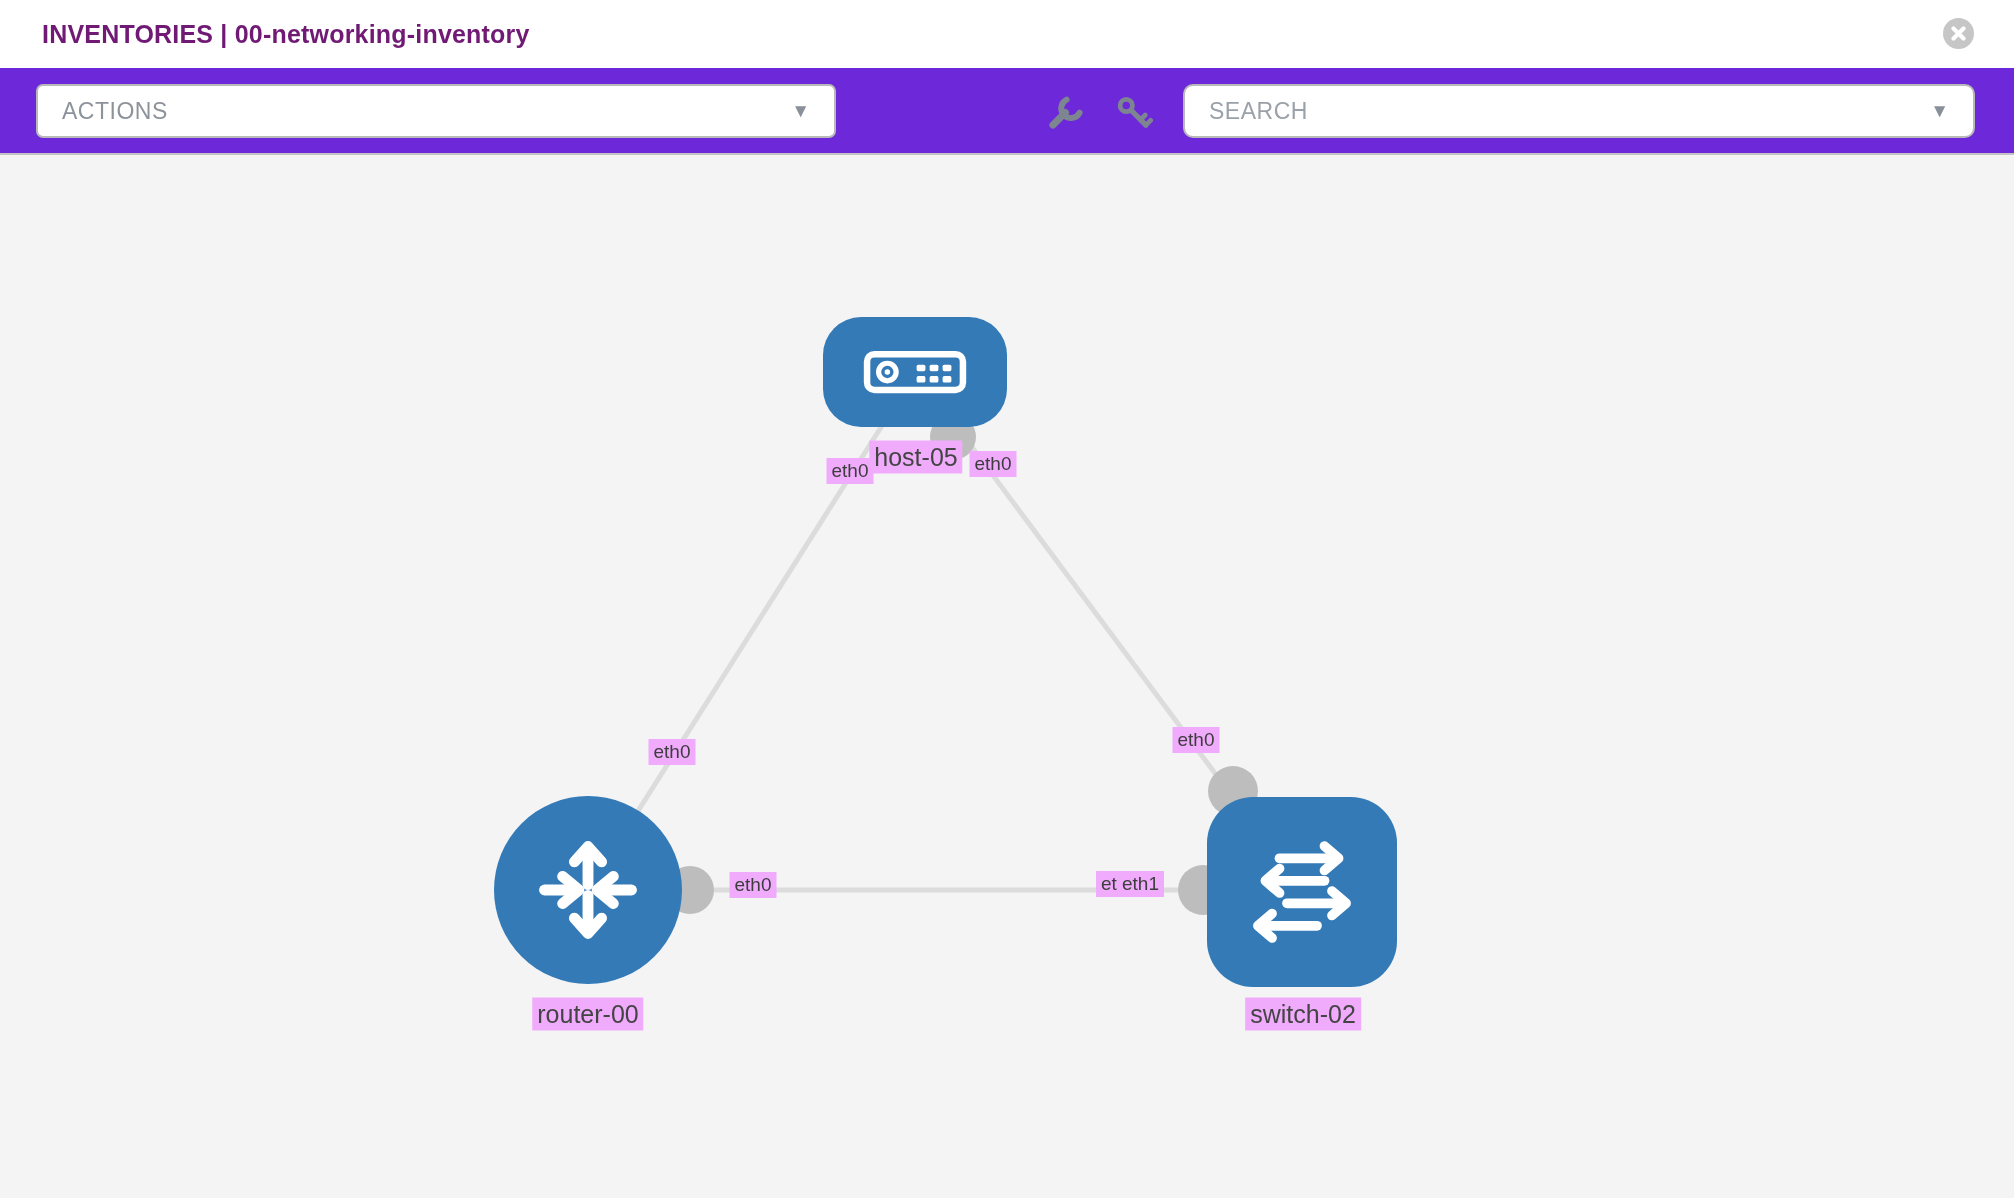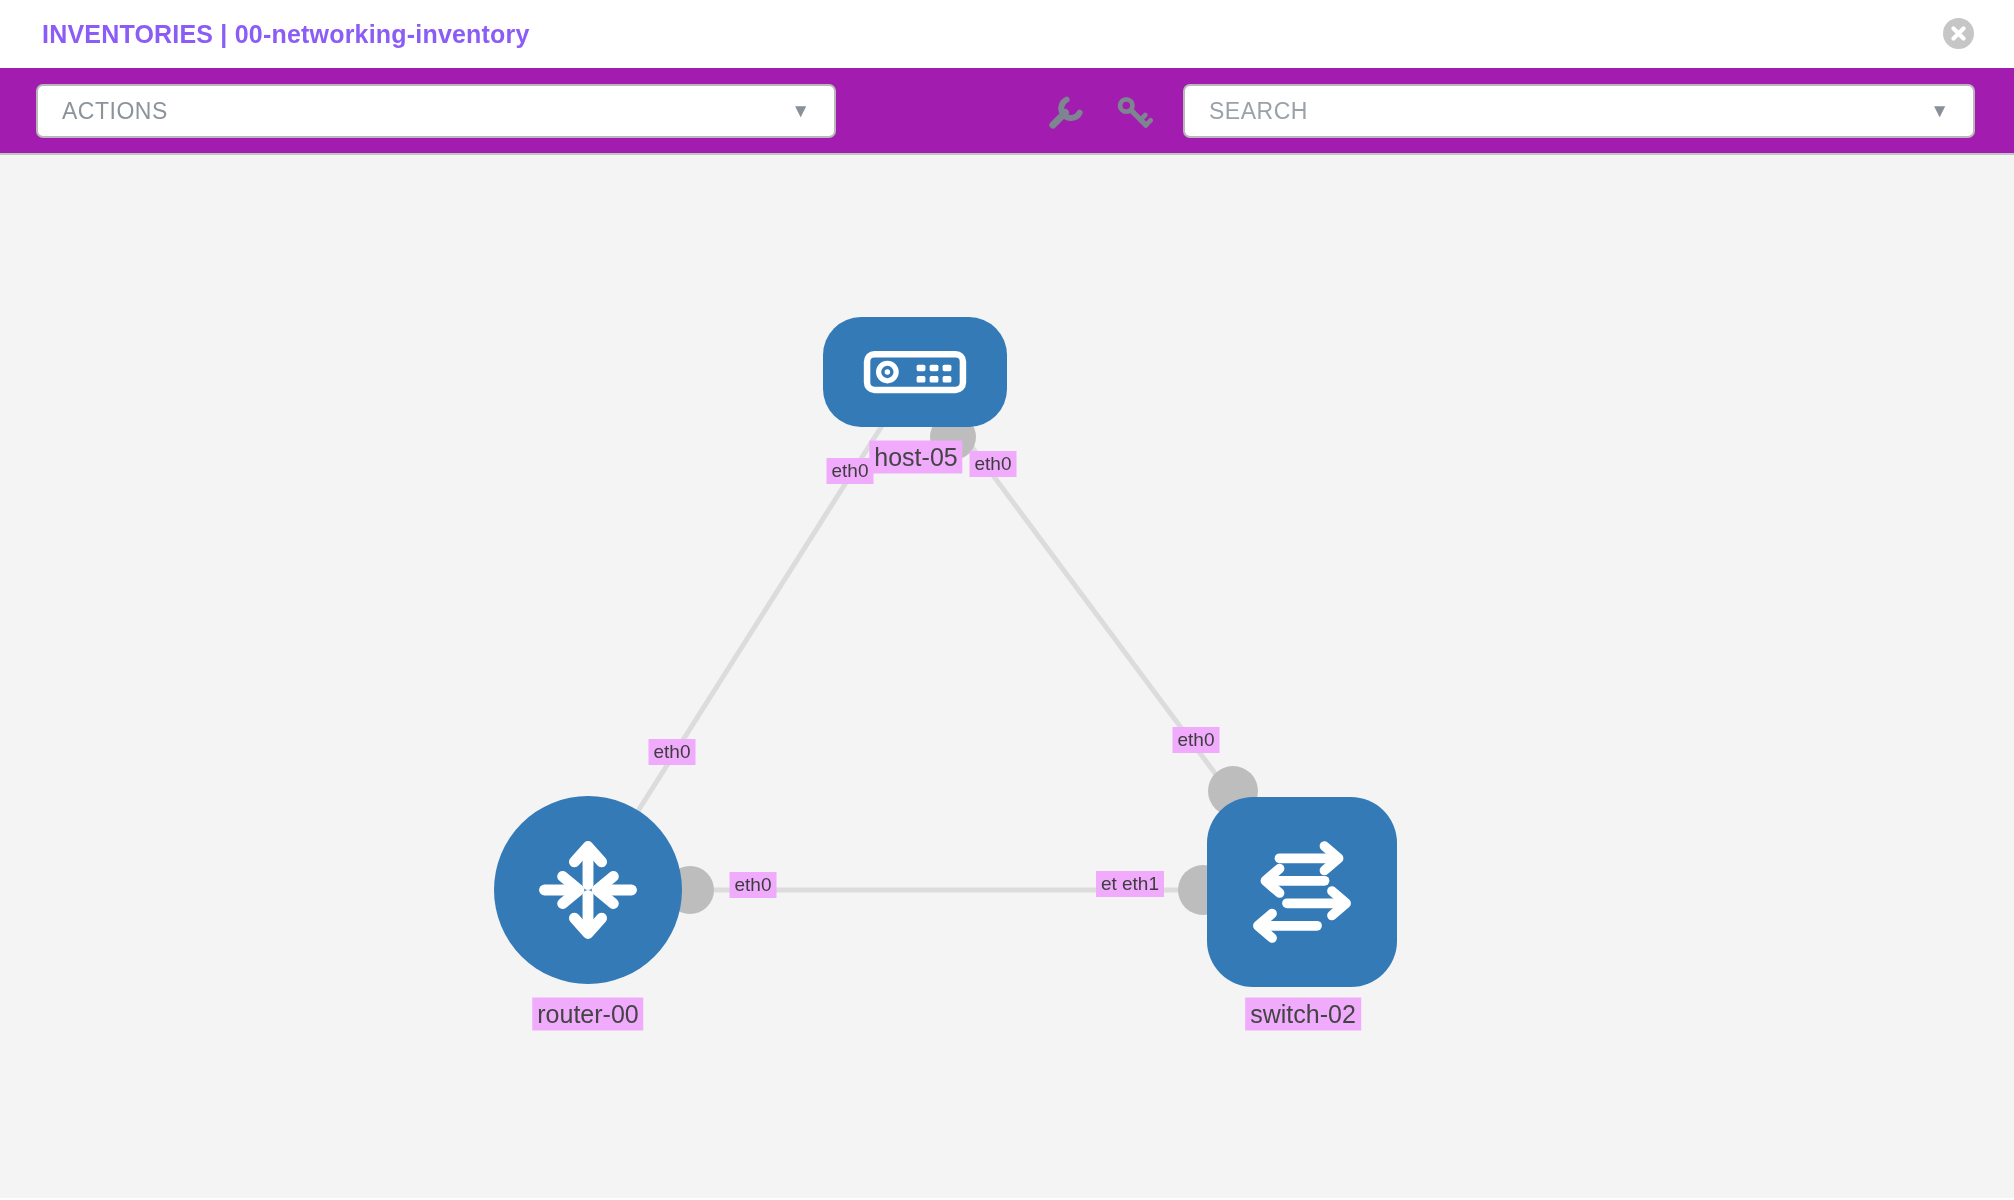--- a/index.html
+++ b/index.html
@@ -2,36 +2,36 @@
 <html><head>
 <meta charset="utf-8">
 <style>
   * { margin:0; padding:0; box-sizing:border-box; }
   html,body { width:2014px; height:1200px; overflow:hidden;
     font-family:"Liberation Sans", sans-serif; background:#fff; }
 
   
   .app-header { position:relative; height:68px; background:#ffffff; }
   .app-title { position:absolute; left:42px; top:50%; transform:translateY(-50%);
-    font-size:25px; font-weight:700; color:#8b5cf6; letter-spacing:.2px; }
+    font-size:25px; font-weight:700; color:#701a75; letter-spacing:.2px; }
   .close-btn { position:absolute; right:40px; top:18px; width:31px; height:31px;
     border-radius:50%; background:#c6c6c6; display:flex; align-items:center;
     justify-content:center; cursor:pointer; }
   .close-btn svg { display:block; }
 
   
-  .toolbar { position:relative; height:87px; background:#a21caf;
+  .toolbar { position:relative; height:87px; background:#6d28d9;
     border-bottom:2px solid #c3c3c3; }
   .select-box { position:absolute; top:16px; height:54px; background:#fff;
     border:2px solid #b9b9b9; border-radius:7px; display:flex; align-items:center;
     padding:0 24px; cursor:pointer; }
   .select-box .caret { margin-left:auto; font-size:19px; color:#8a909a; }
   .actions-box { left:36px; width:800px; }
   .actions-box .label-text { font-size:23px; color:#8d939b; letter-spacing:.5px; }
-  .search-box { left:1183px; width:792px; }
+  .search-box { left:1183px; width:792px;border-radius:10px; }
   .search-box input { border:none; outline:none; flex:1; font-size:23px;
     color:#6a6f76; letter-spacing:.5px; font-family:"Liberation Sans",sans-serif;
     background:transparent; }
   .search-box input::placeholder { color:#9ba1a8; opacity:1; }
   .tool-icon-btn { position:absolute; top:24px; width:44px; height:40px;
     display:flex; align-items:center; justify-content:center; cursor:pointer; }
 
   
   .canvas { position:relative; width:2014px; height:1043px; background:#f4f4f5; }
   .net-svg { position:absolute; left:0; top:0; }

